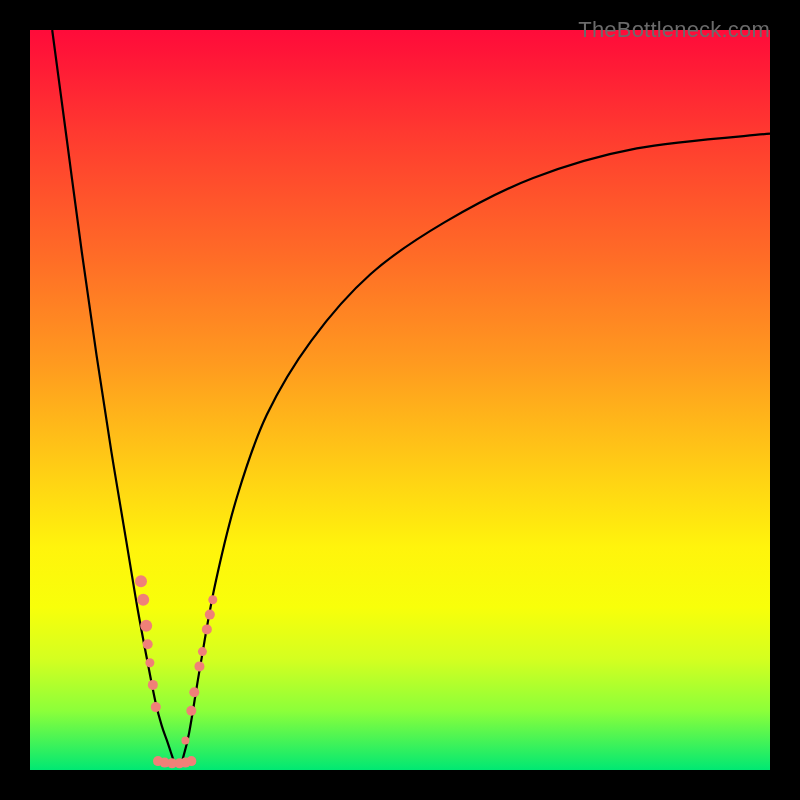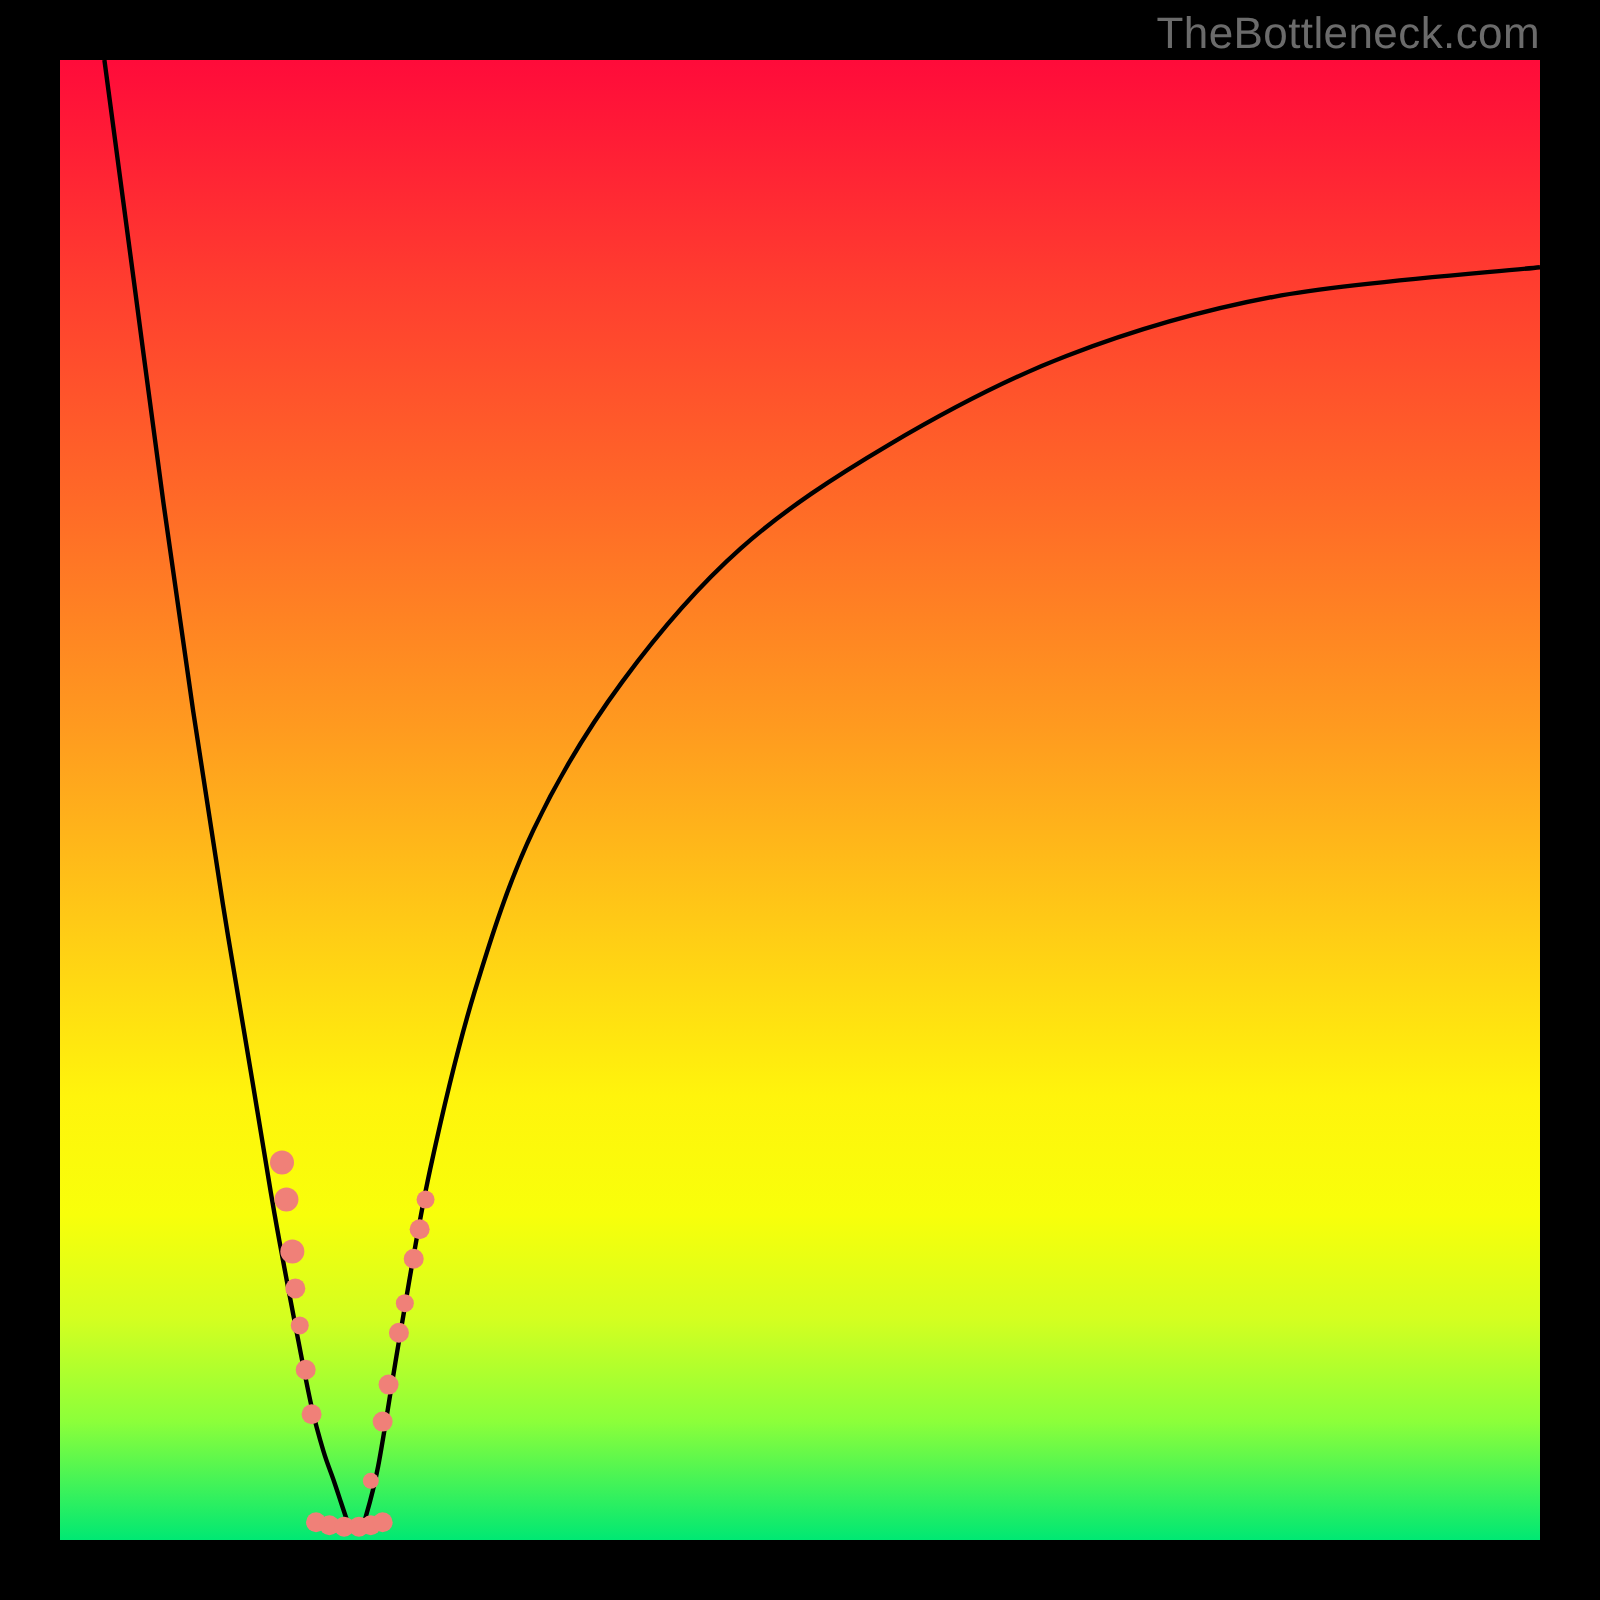--- a/index.html
+++ b/index.html
@@ -35,21 +35,21 @@
       #ffc916 58%,
       #fff40c 70%,
       #f8ff0a 78%,
       #d4ff20 85%,
       #8cff3a 92%,
       #00e873 100%
     );
   }
   .attribution {
     position: absolute;
-    top: 4px;
+    top: 17px;
     right: 30px;
     color: #6b6b6b;
     font-size: 22px;
     font-weight: 500;
     letter-spacing: 0.2px;
   }
   svg.chart {
     position: absolute;
     top: 30px;
     left: 30px;

